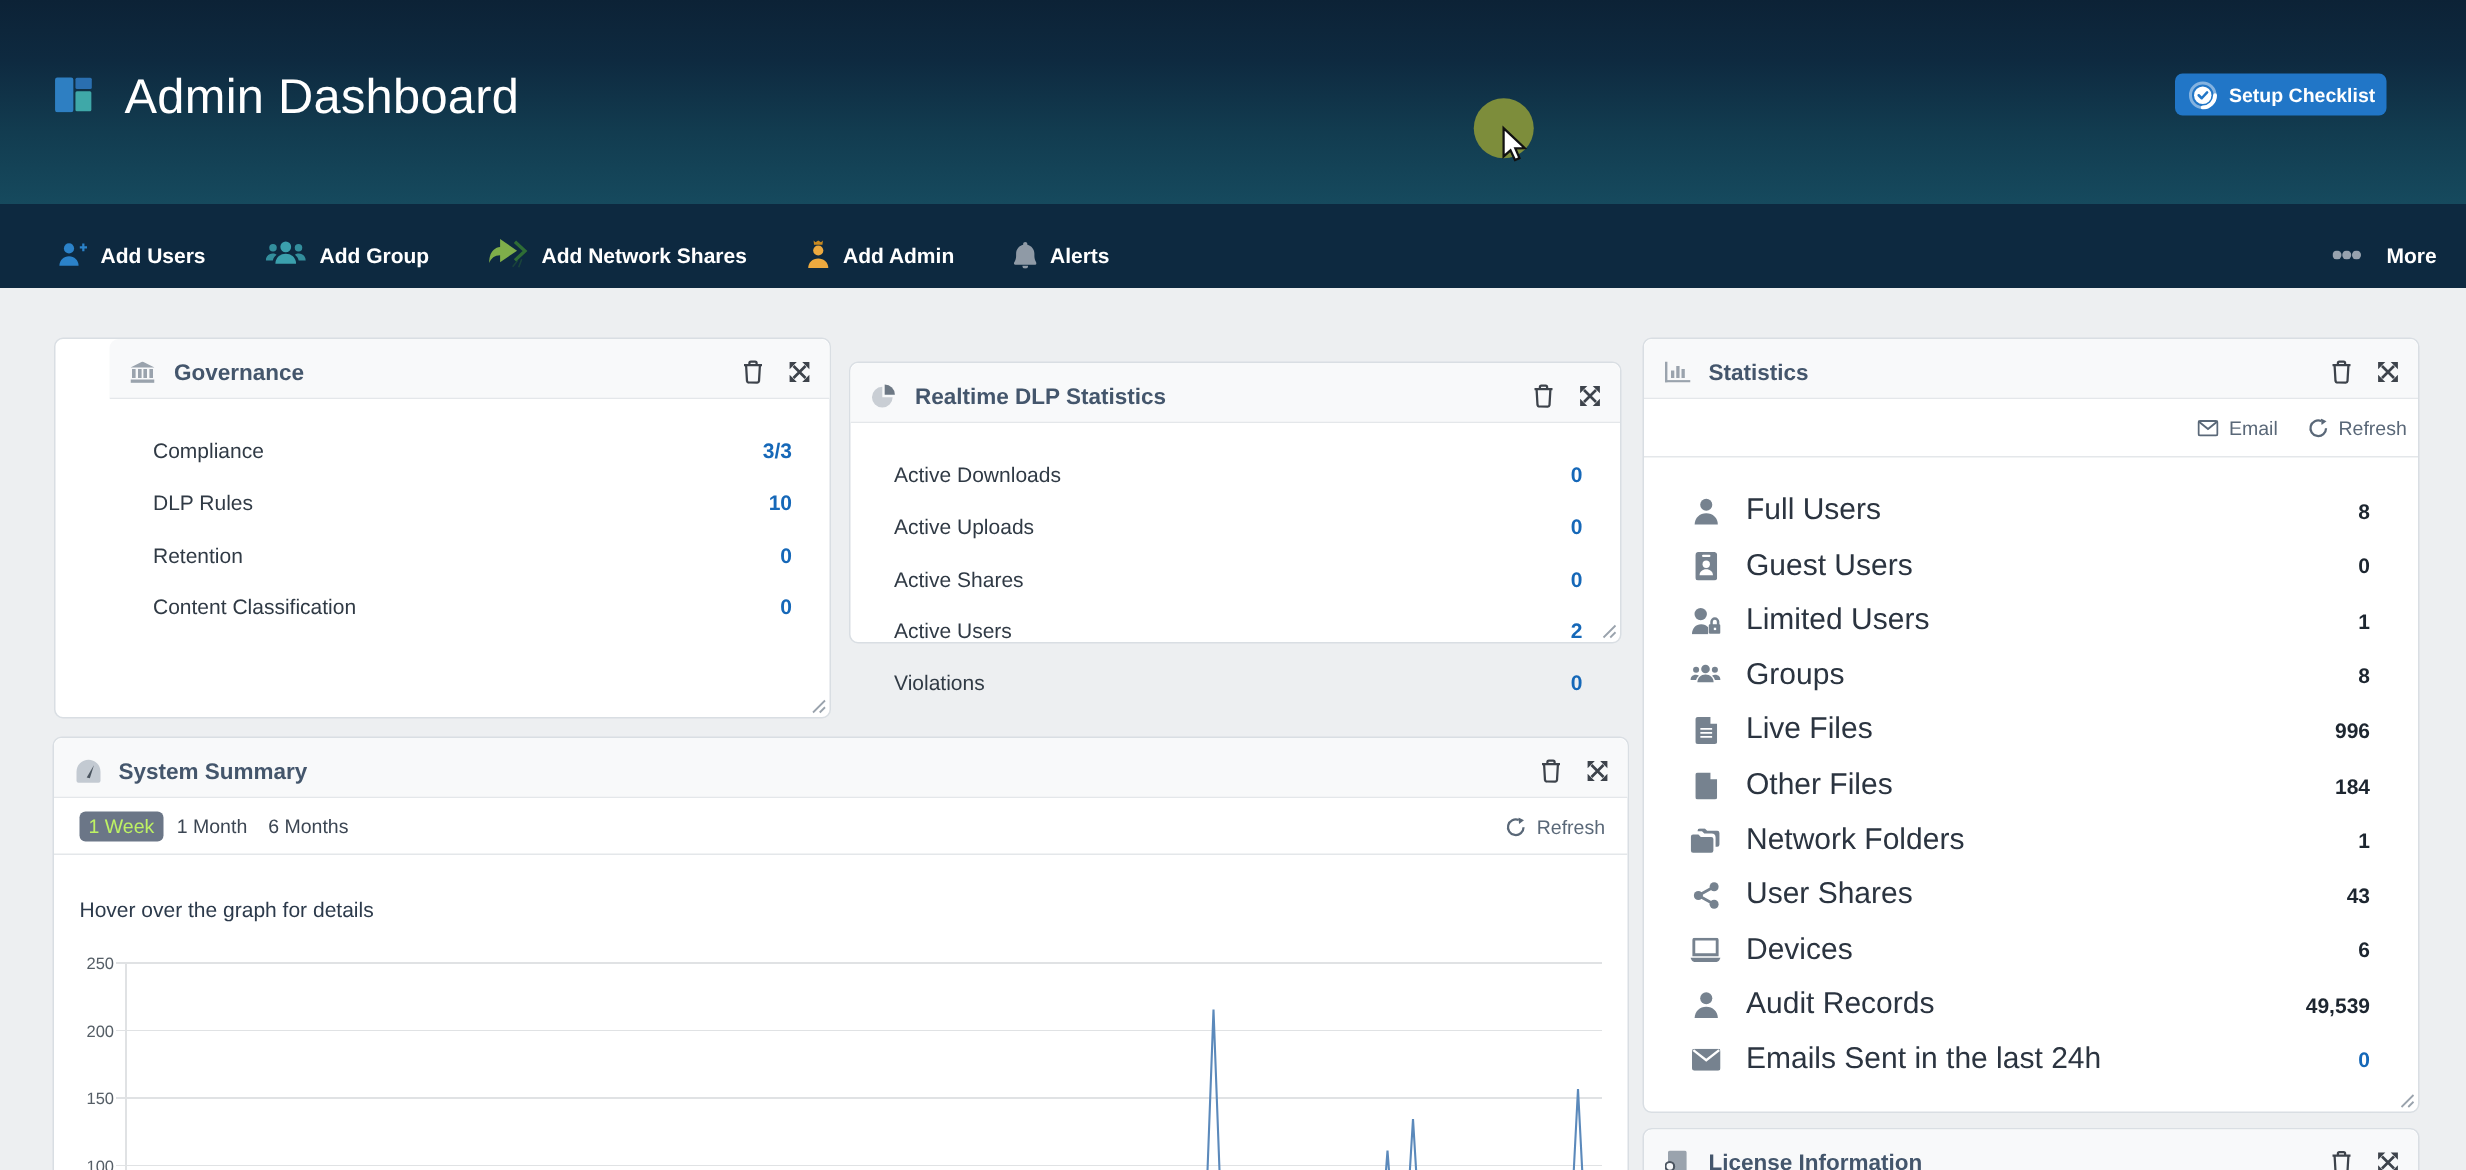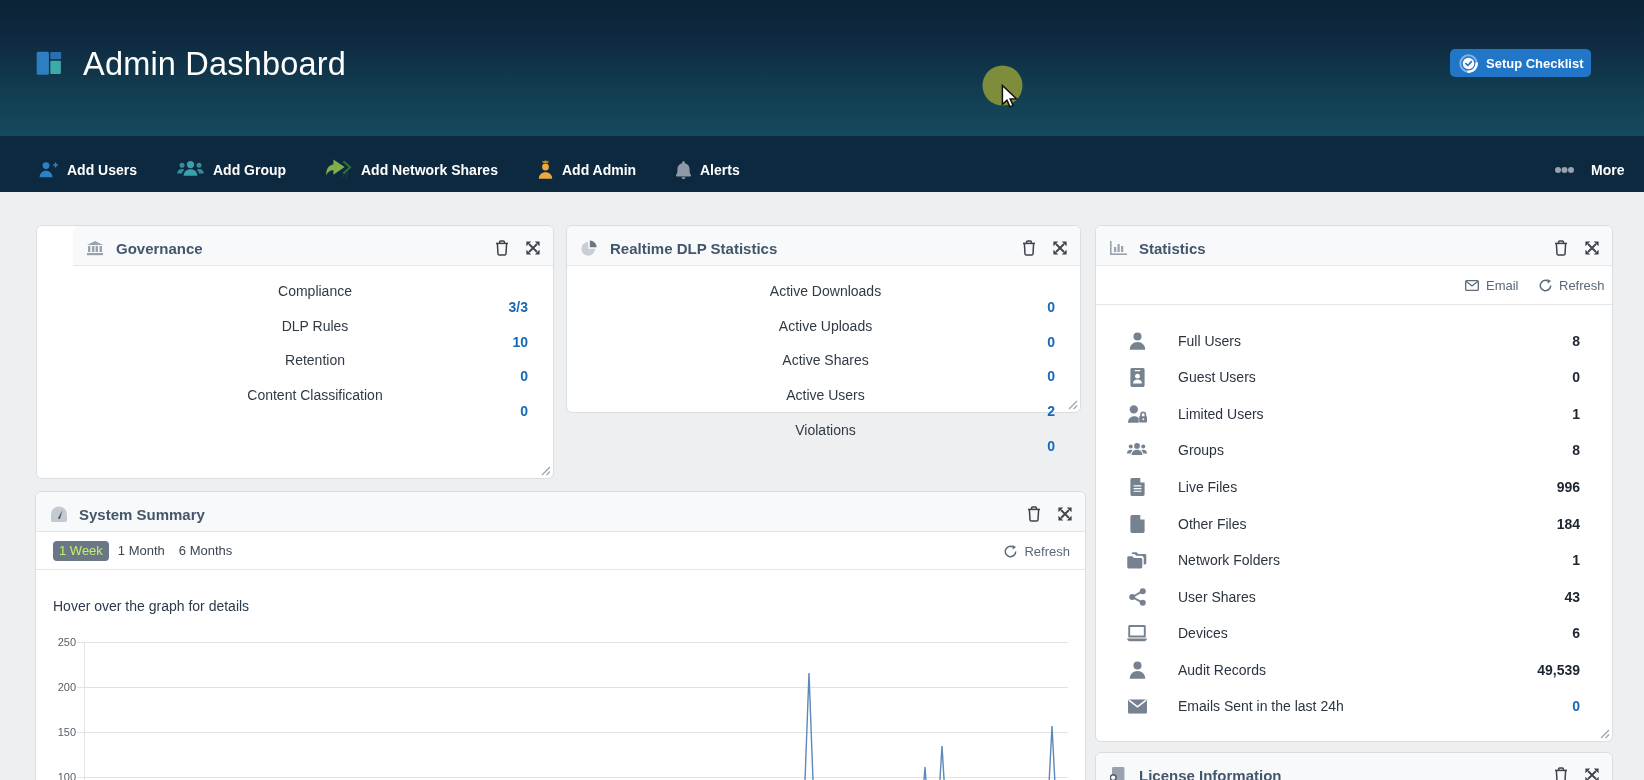--- a/index.html
+++ b/index.html
@@ -24,32 +24,32 @@
   color:#fff; font-size:14px; font-weight:700; }
 
 
 .card { position:absolute; background:#fff; border:1px solid #d9dee3; border-radius:6px; }
 .chead { position:relative; height:40px; background:#f8f9fa; border-bottom:1px solid #e4e7ea;
   border-radius:6px 6px 0 0; display:flex; align-items:center; padding-top:5px; }
 .chead .cicon { margin-left:14px; width:29px; display:flex; justify-content:flex-start; }
 .chead .ctitle { font-size:15px; font-weight:700; color:#44566c; }
 .chead .cbtns { position:absolute; right:13px; top:2px; height:40px; display:flex; align-items:center; gap:17px; }
 .rows { padding:17px 25px 0 29px; }
-.rowi { height:34.7px; display:flex; align-items:center; font-size:14px; color:#303a45;flex-direction:column; }
+.rowi { height:34.7px; display:flex; align-items:center; font-size:14px; color:#303a45; }
 .rowi .val { margin-left:auto; font-weight:700; color:#1668b8; }
 .resize { position:absolute; right:2px; bottom:2px; width:10px; height:10px; }
 
 
 #statsub { height:39px; border-bottom:1px solid #e4e7ea; position:relative; }
 .slink { position:absolute; top:0; height:39px; display:flex; align-items:center; gap:7px;
   color:#5a6878; font-size:13px; }
 .srow { height:36.55px; display:flex; align-items:center; }
 .srow .sic { width:18px; display:flex; justify-content:center; }
 .srow .sic svg { transform:scale(1.12); }
-.srow .slab { margin-left:32px; font-size:14px; color:#2b3440; }
+.srow .slab { margin-left:18px; font-size:20px; color:#2b3440; }
 .srow .sval { margin-left:auto; font-weight:700; font-size:14px; color:#1d2630; }
 .srow .sval.blue { color:#1668b8; }
 #statrows { padding:17.5px 32px 0 32px; }
 
 
 #systabs { height:38px; border-bottom:1px solid #e4e7ea; position:relative;
   display:flex; align-items:center; font-size:13px; color:#3c4653; }
 #chip { margin-left:17px; background:#6b7687; color:#bef264; border-radius:4px; height:20px;
   display:flex; align-items:center; padding:0 6px; font-weight:400; font-size:13px; }
 #systabs .tab { margin-left:4px; padding:0 5px; }
@@ -191,21 +191,21 @@
         <span class="val">0</span>
       </div>
   </div>
   <svg class="resize" width="10" height="10" viewBox="0 0 10 10">
       <g stroke="#9aa3ad" stroke-width="1.2">
     <path d="M9 1 L1 9 M9 5.5 L5.5 9"></path>
       </g>
     </svg>
 </div>
 
-<div class="card" id="dlp" style="left:566px; top:225px; width:515px; height:188px;">
+<div class="card" id="dlp" style="left:566px; top:241px; width:515px; height:188px;">
   <div class="chead">
     <span class="cicon">
       <svg width="17" height="17" viewBox="0 0 17 17">
         <path d="M7.2 1.9 A6.9 6.9 0 1 0 14.1 8.8 L7.2 8.8 Z" fill="#c9ced4"></path>
         <path d="M8.8 0.4 A6.8 6.8 0 0 1 15.6 7.2 L8.8 7.2 Z" fill="#6d7884"></path>
       </svg>
     </span>
     <span class="ctitle">Realtime DLP Statistics</span>
     <span class="cbtns">
       <svg width="14" height="16" viewBox="0 0 14 16">

